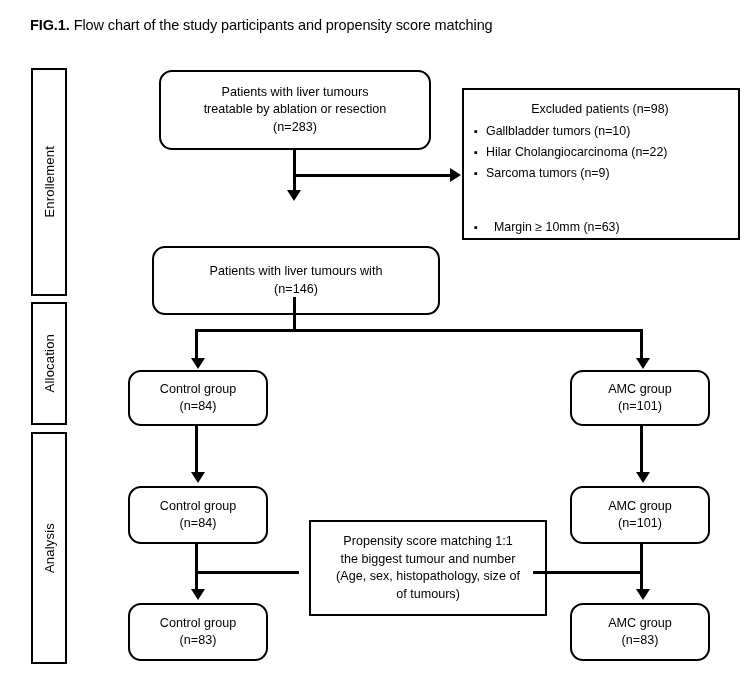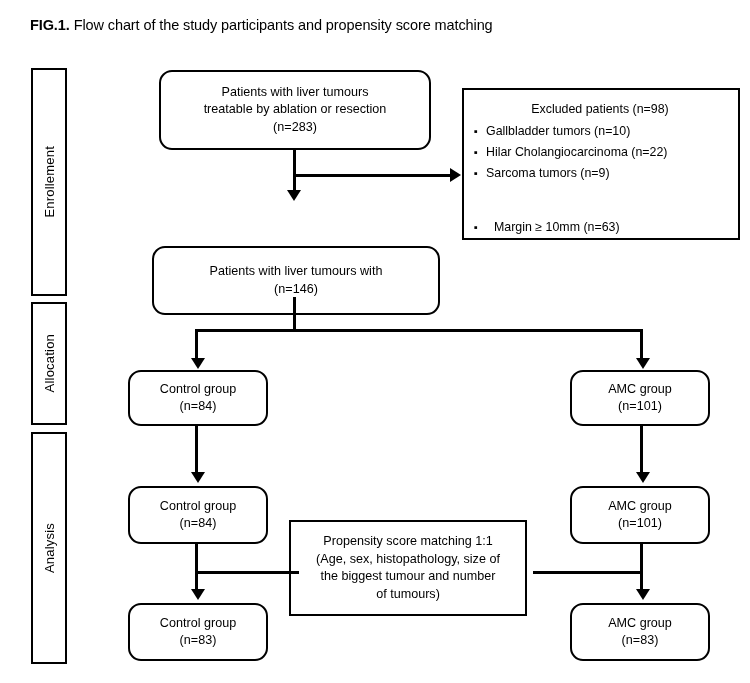--- a/index.html
+++ b/index.html
@@ -212,24 +212,24 @@
   <div class="node rounded" id="node-analysis-control" style="left:128px; top:486px; width:140px; height:58px;">
     <span class="line">Control group</span>
     <span class="line">(n=84)</span>
   </div>
 
   <div class="node rounded" id="node-analysis-amc" style="left:570px; top:486px; width:140px; height:58px;">
     <span class="line">AMC group</span>
     <span class="line">(n=101)</span>
   </div>
 
-  <div class="node square" id="node-matching" style="left:289px; top:520px; width:238px; height:96px;">
+  <div class="node square" id="node-matching" style="left:309px; top:520px; width:238px; height:96px;">
     <span class="line">Propensity score matching 1:1</span>
+    <span class="line">the biggest tumour and number</span>
     <span class="line">(Age, sex, histopathology, size of</span>
-    <span class="line">the biggest tumour and number</span>
     <span class="line">of tumours)</span>
   </div>
 
   <div class="node rounded" id="node-matched-control" style="left:128px; top:603px; width:140px; height:58px;">
     <span class="line">Control group</span>
     <span class="line">(n=83)</span>
   </div>
 
   <div class="node rounded" id="node-matched-amc" style="left:570px; top:603px; width:140px; height:58px;">
     <span class="line">AMC group</span>

